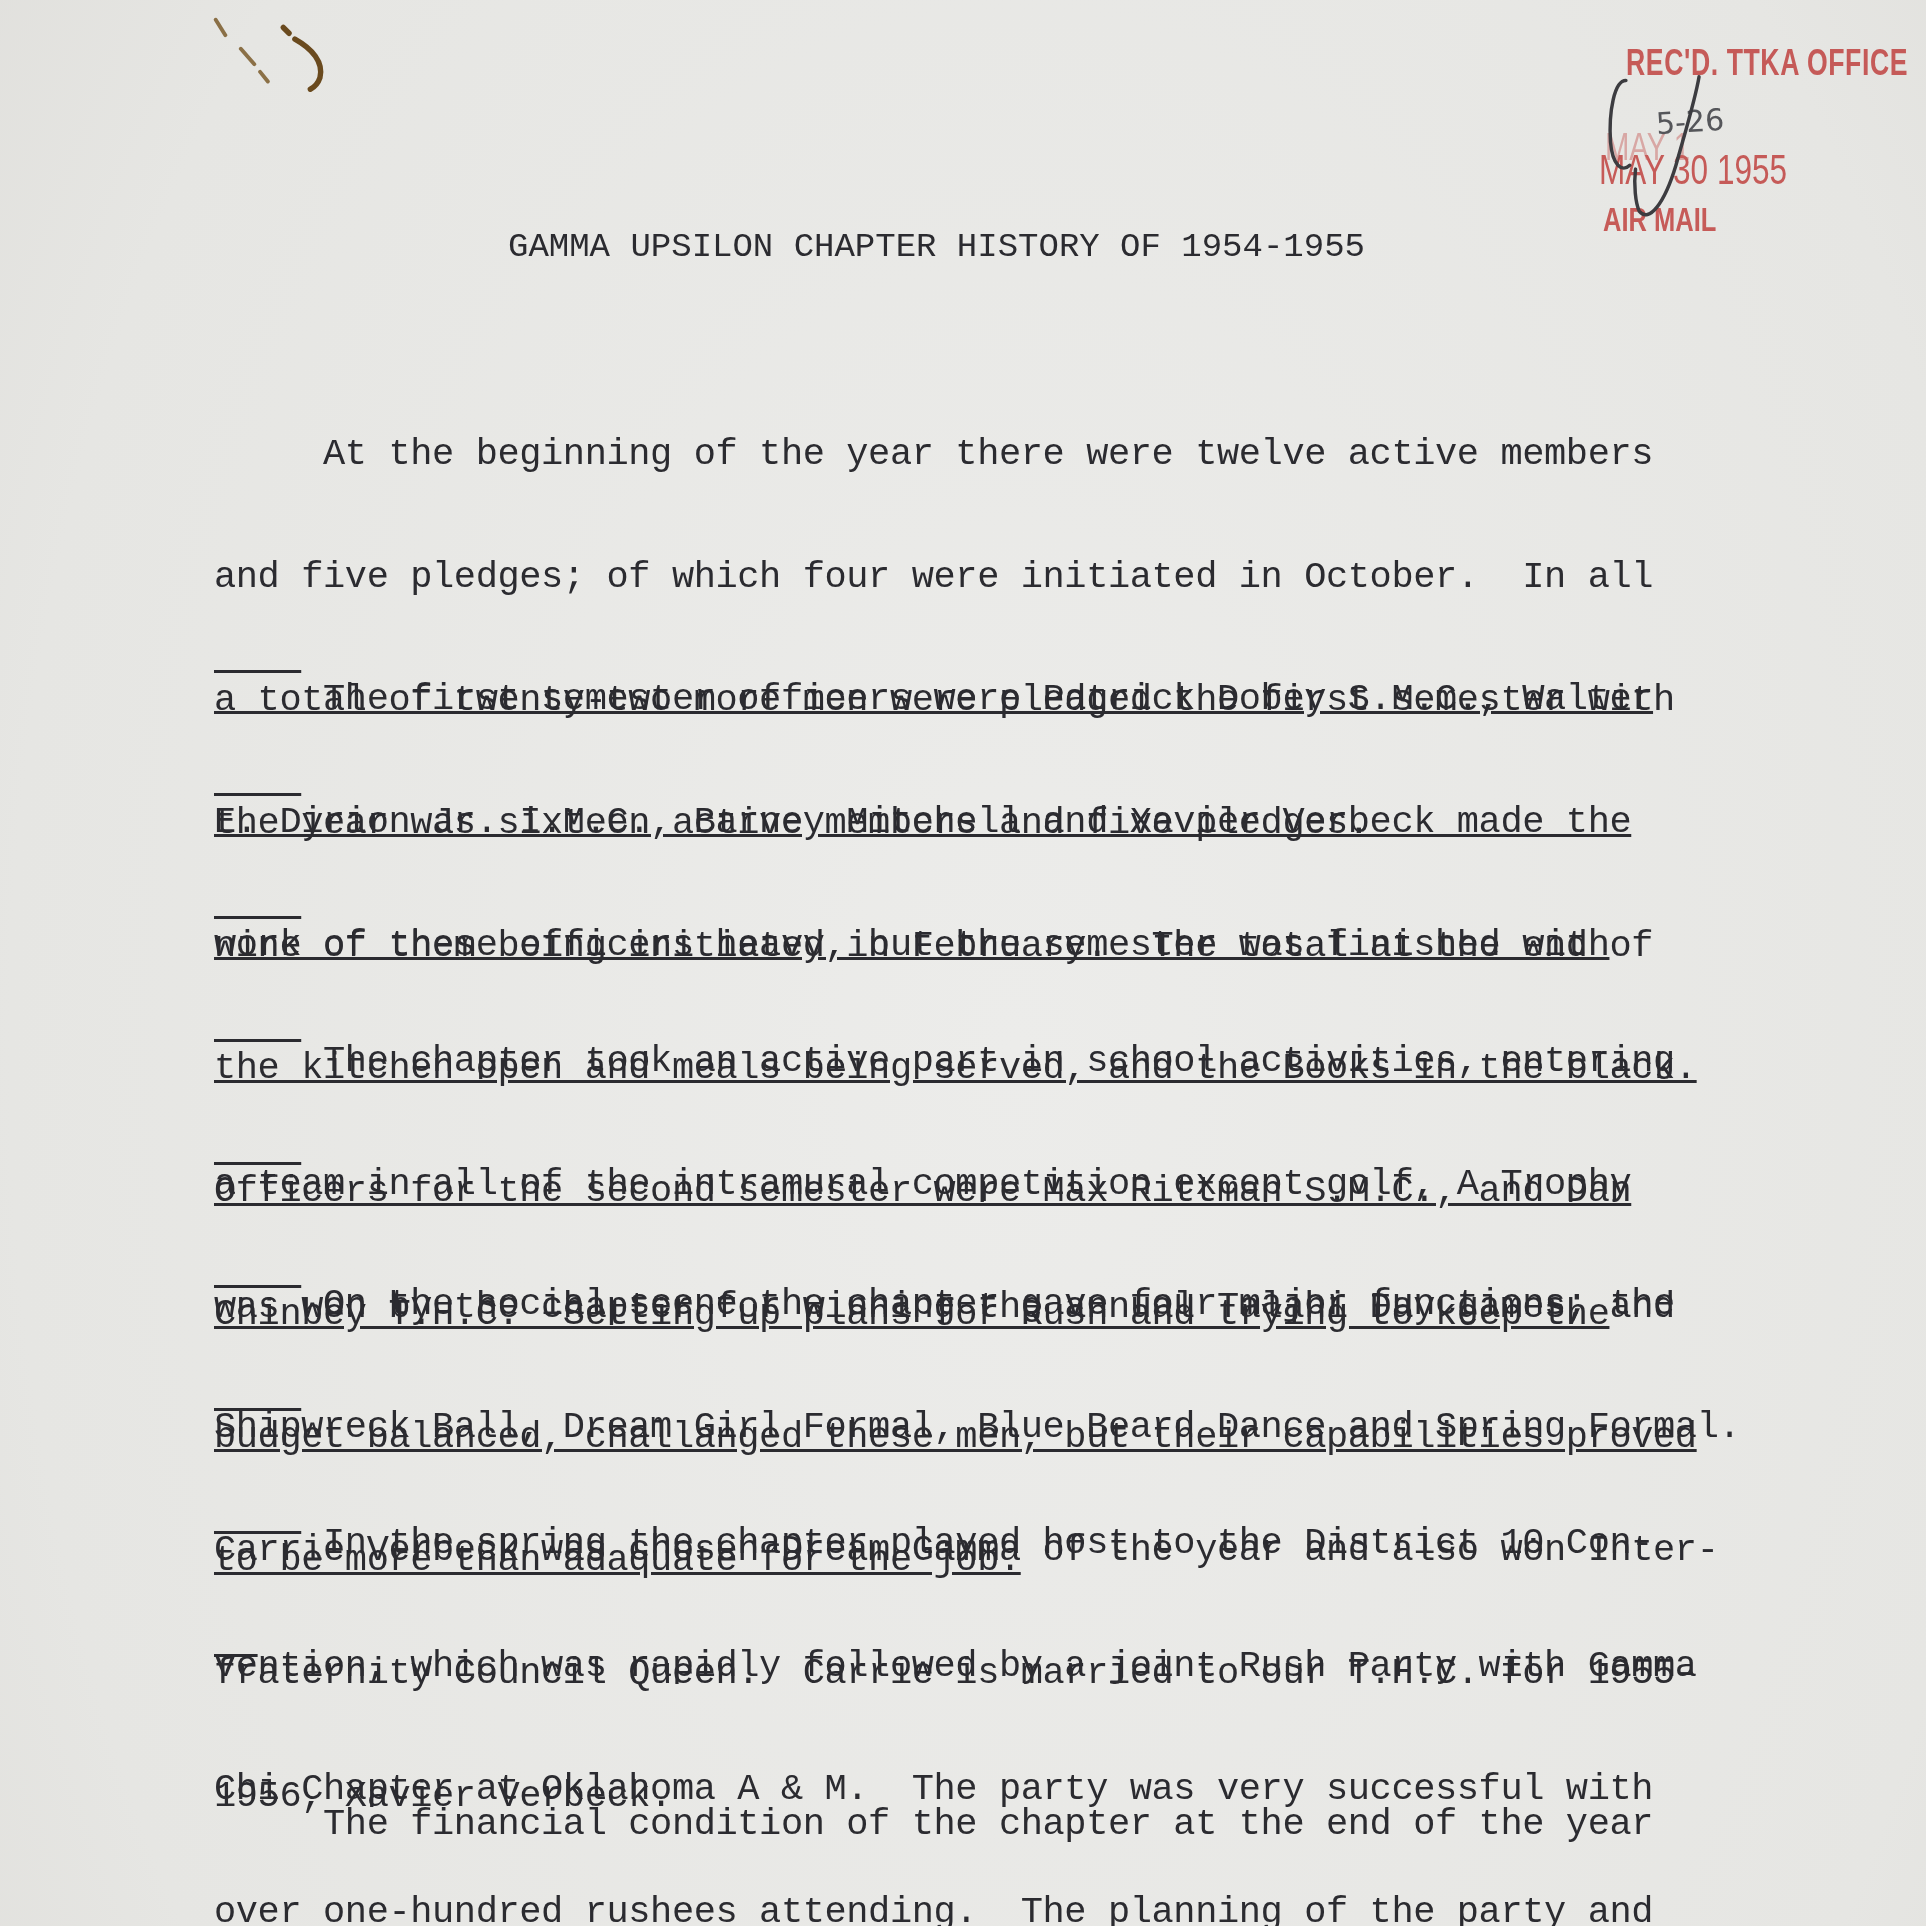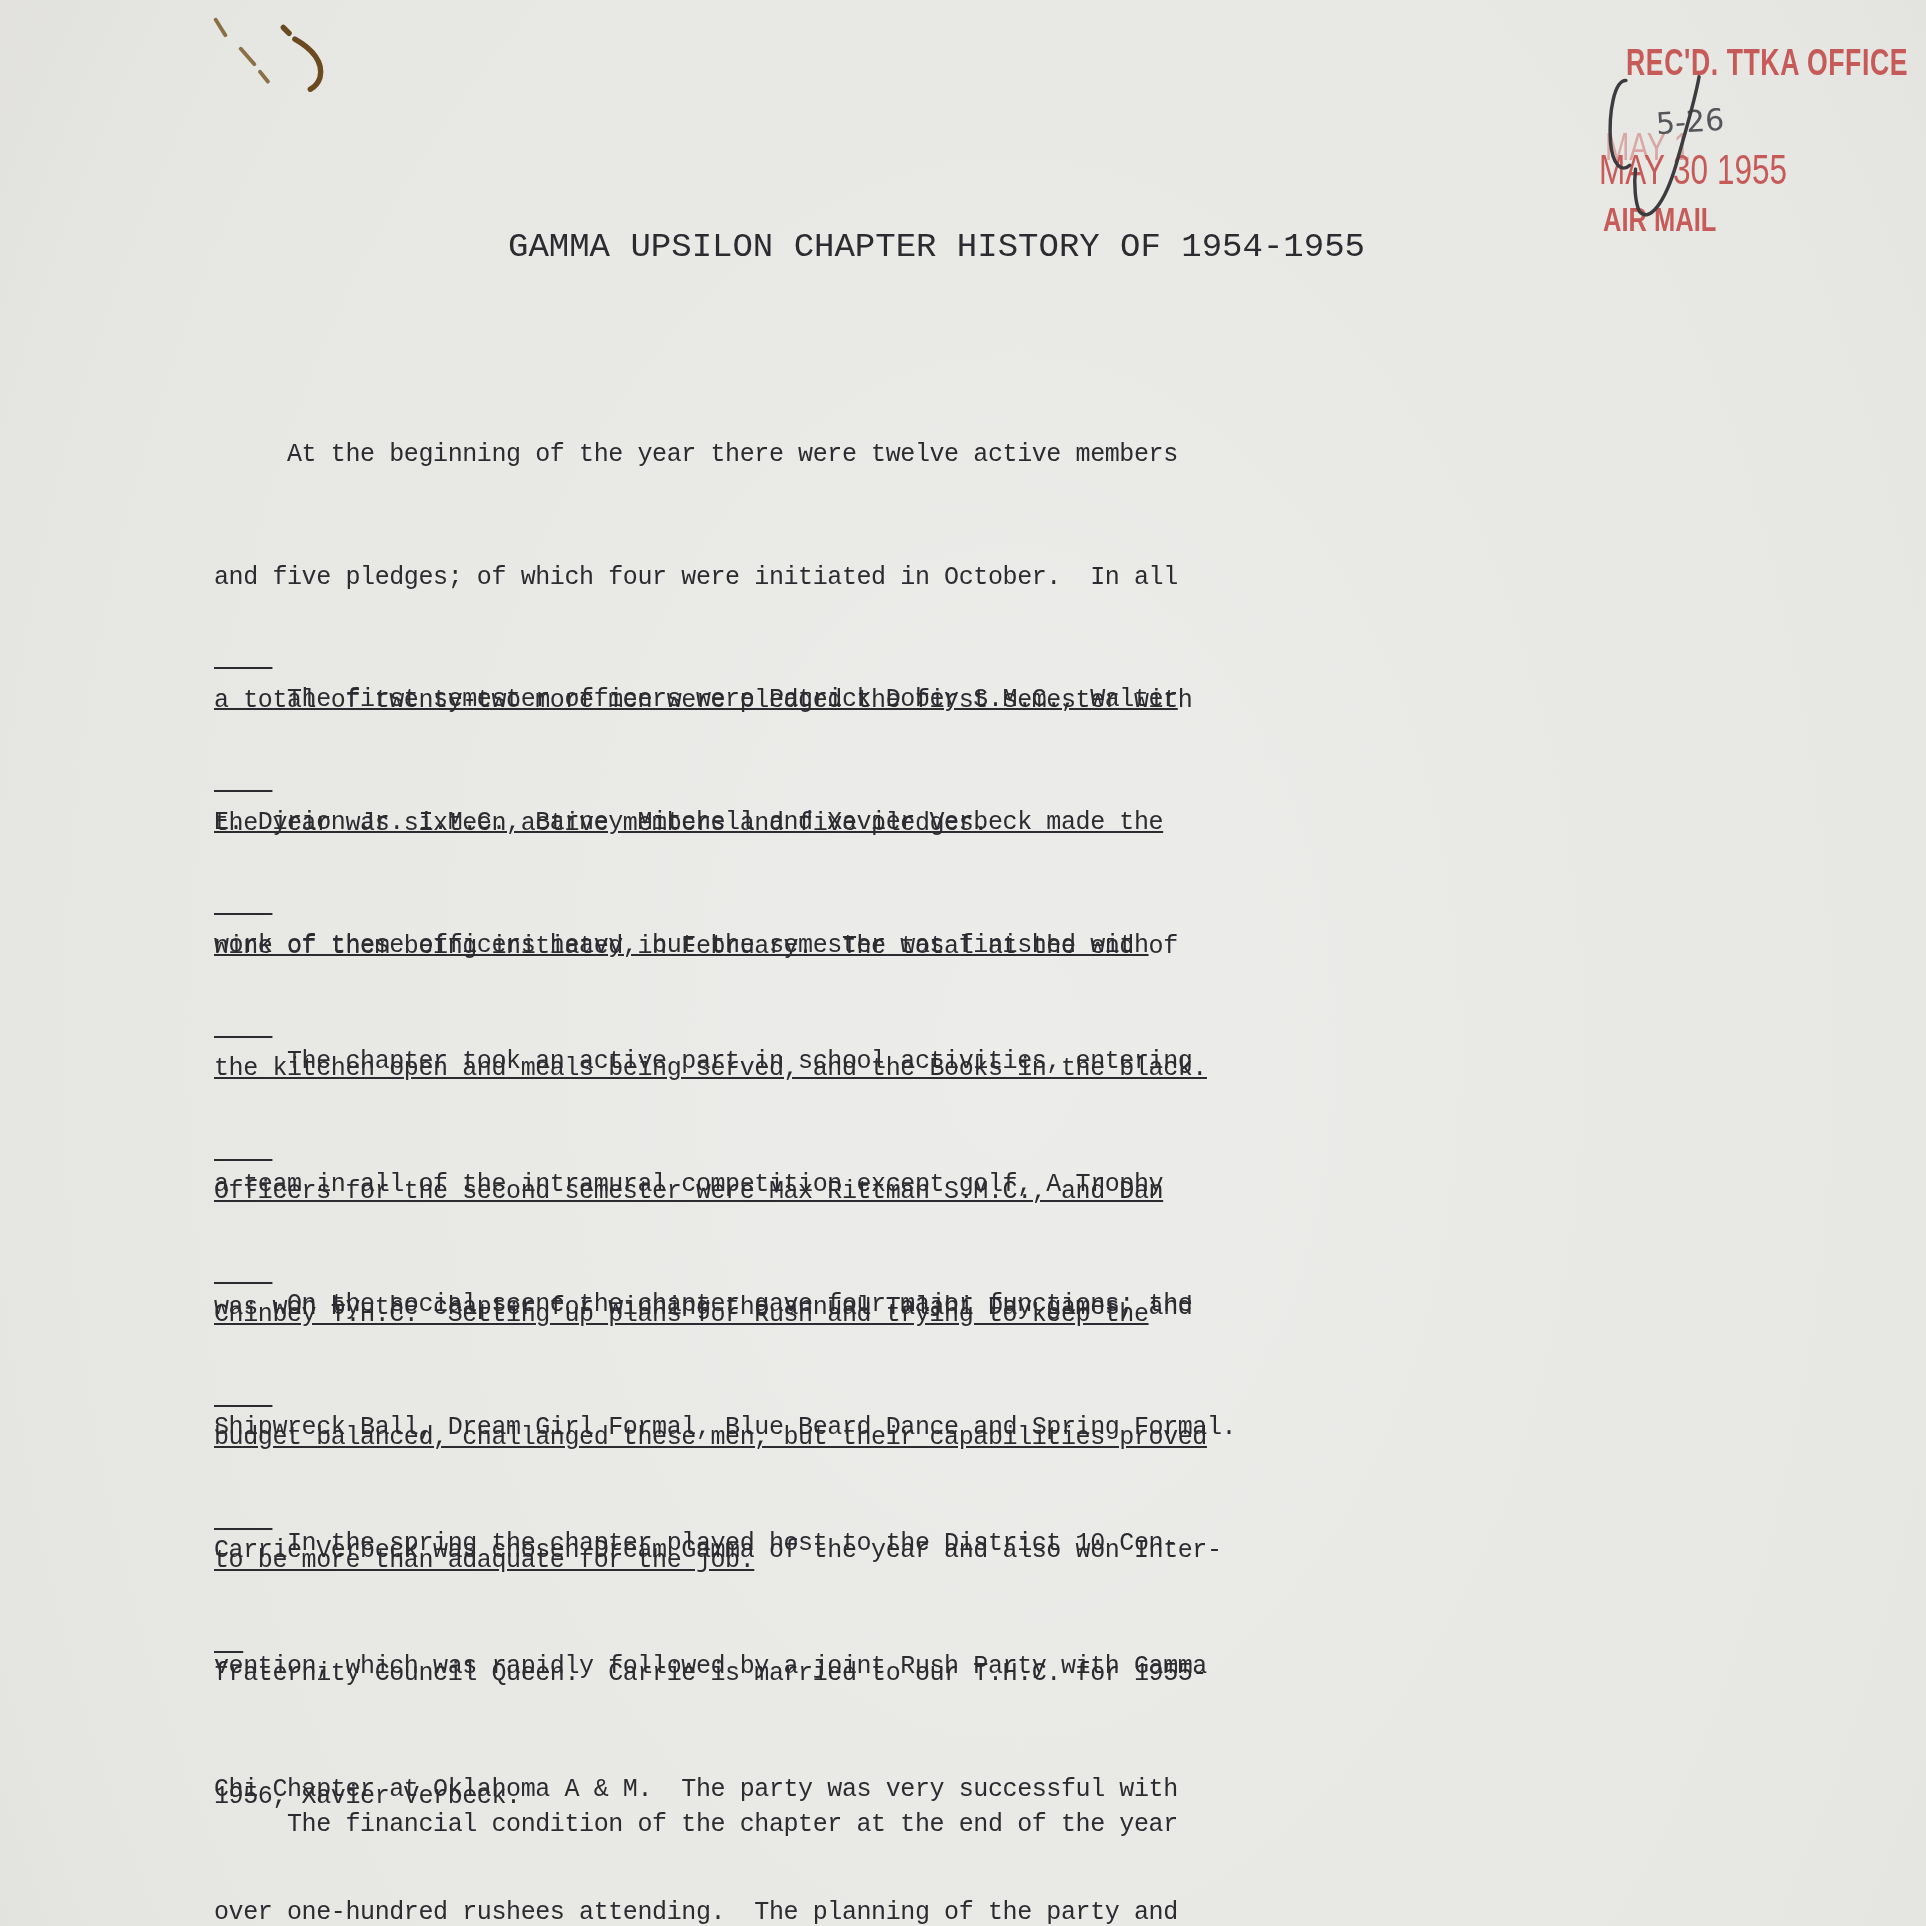--- a/index.html
+++ b/index.html
@@ -90,21 +90,21 @@
       left: 508px; top: 228px;
       font-size: 34px;
       letter-spacing: 0px;
       white-space: nowrap;
       color: #2b2b30;
     }
     .body-text {
       position: absolute;
       left: 214px;
       width: 1695px;
-      font-size: 25px;
+      font-size: 37px;
       line-height: 41px;
       letter-spacing: -0.4px;
       white-space: pre;
       color: #2b2b30;
     }
     .line { display: block; height: 41px; }
   </style>
 </head>
 <body>
 

